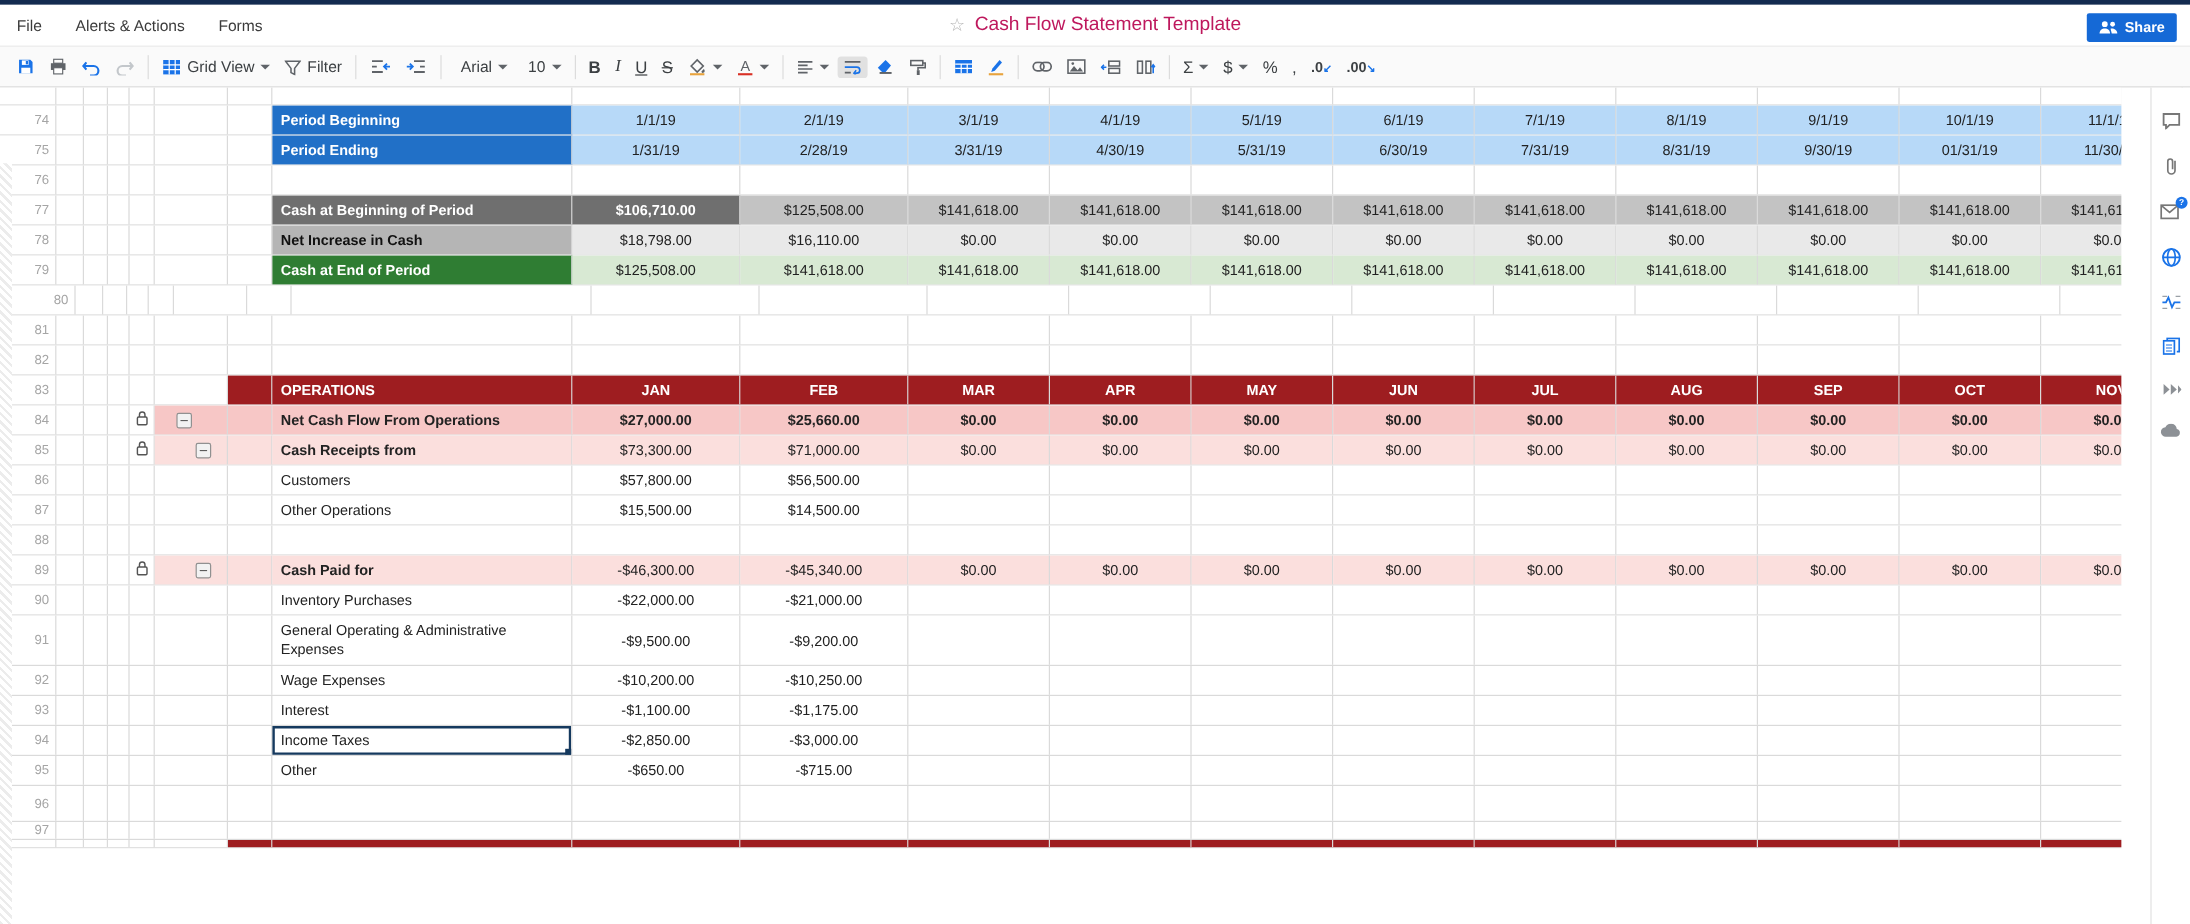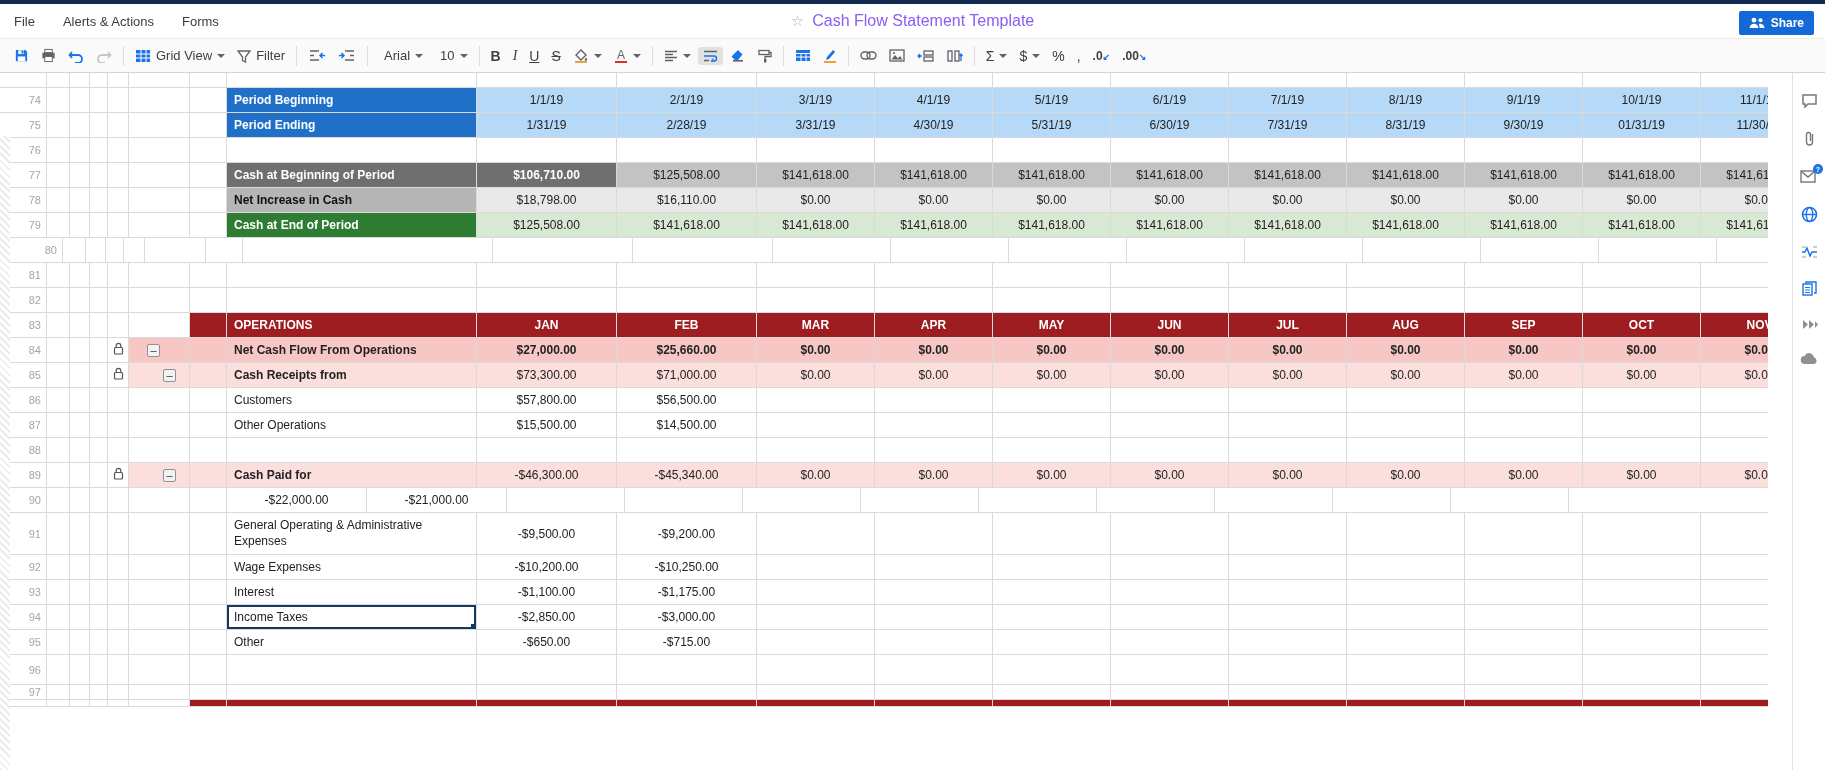--- a/index.html
+++ b/index.html
@@ -9,21 +9,21 @@
 
   
   .navstrip { position:absolute; left:0; top:0; width:100%; height:4px; background:#132b50; }
   .menubar  { position:absolute; left:0; top:4px; width:100%; height:34px; background:#fff;
               display:flex; align-items:center; font-size:13px; color:#3b3b3b; }
   .menubar .menu { padding:0 14px; cursor:default; }
   .menubar .menu:first-child { padding-left:14px; }
   .titlewrap { position:absolute; left:0; top:4px; width:100%; height:34px; display:flex;
                align-items:center; justify-content:center; pointer-events:none; }
   .title-star { color:#b5b5b5; font-size:15px; margin-right:8px; }
-  .sheet-title { font-size:16px; color:#8b5cf6; }
+  .sheet-title { font-size:16px; color:#be185d; }
   .share-btn { position:absolute; right:11px; top:11px; height:24px; background:#1569d6;
                color:#fff; font-size:12px; font-weight:bold; border:none; border-radius:2px;
                display:flex; align-items:center; gap:6px; padding:0 10px; cursor:pointer; }
 
   
   .toolbar { position:absolute; left:0; top:38px; width:100%; height:35px; background:#fafafa;
              border-top:1px solid #ececec; border-bottom:1px solid #d4d4d4;
              display:flex; align-items:center; padding-left:8px; font-size:13px; color:#3c4043; }
   .tgroup { display:flex; align-items:center; height:100%; }
   .tdiv { width:1px; height:20px; background:#dcdcdc; margin:0 5px; }
@@ -821,20 +821,23 @@
           <div class="cell vcell f-pink2" style="flex: 0 0 118px; width: 118px;">$0.00</div>
         </div>
         <div class="row" style="height: 25px;">
           <div class="cell num" style="flex: 0 0 47px; width: 47px;">90</div>
           <div class="cell " style="flex: 0 0 23px; width: 23px;"></div>
           <div class="cell " style="flex: 0 0 20px; width: 20px;"></div>
           <div class="cell " style="flex: 0 0 18px; width: 18px;"></div>
           <div class="cell " style="flex: 0 0 21px; width: 21px;"></div>
           <div class="cell " style="flex: 0 0 61px; width: 61px;"></div>
           <div class="cell " style="flex: 0 0 37px; width: 37px;"></div>
+          <div class="cell lblcell " style="flex: 0 0 250px; width: 250px;">
+            <span>Inventory Purchases</span>
+          </div>
           <div class="cell vcell " style="flex: 0 0 140px; width: 140px;">-$22,000.00</div>
           <div class="cell vcell " style="flex: 0 0 140px; width: 140px;">-$21,000.00</div>
           <div class="cell vcell " style="flex: 0 0 118px; width: 118px;"></div>
           <div class="cell vcell " style="flex: 0 0 118px; width: 118px;"></div>
           <div class="cell vcell " style="flex: 0 0 118px; width: 118px;"></div>
           <div class="cell vcell " style="flex: 0 0 118px; width: 118px;"></div>
           <div class="cell vcell " style="flex: 0 0 118px; width: 118px;"></div>
           <div class="cell vcell " style="flex: 0 0 118px; width: 118px;"></div>
           <div class="cell vcell " style="flex: 0 0 118px; width: 118px;"></div>
           <div class="cell vcell " style="flex: 0 0 118px; width: 118px;"></div>

